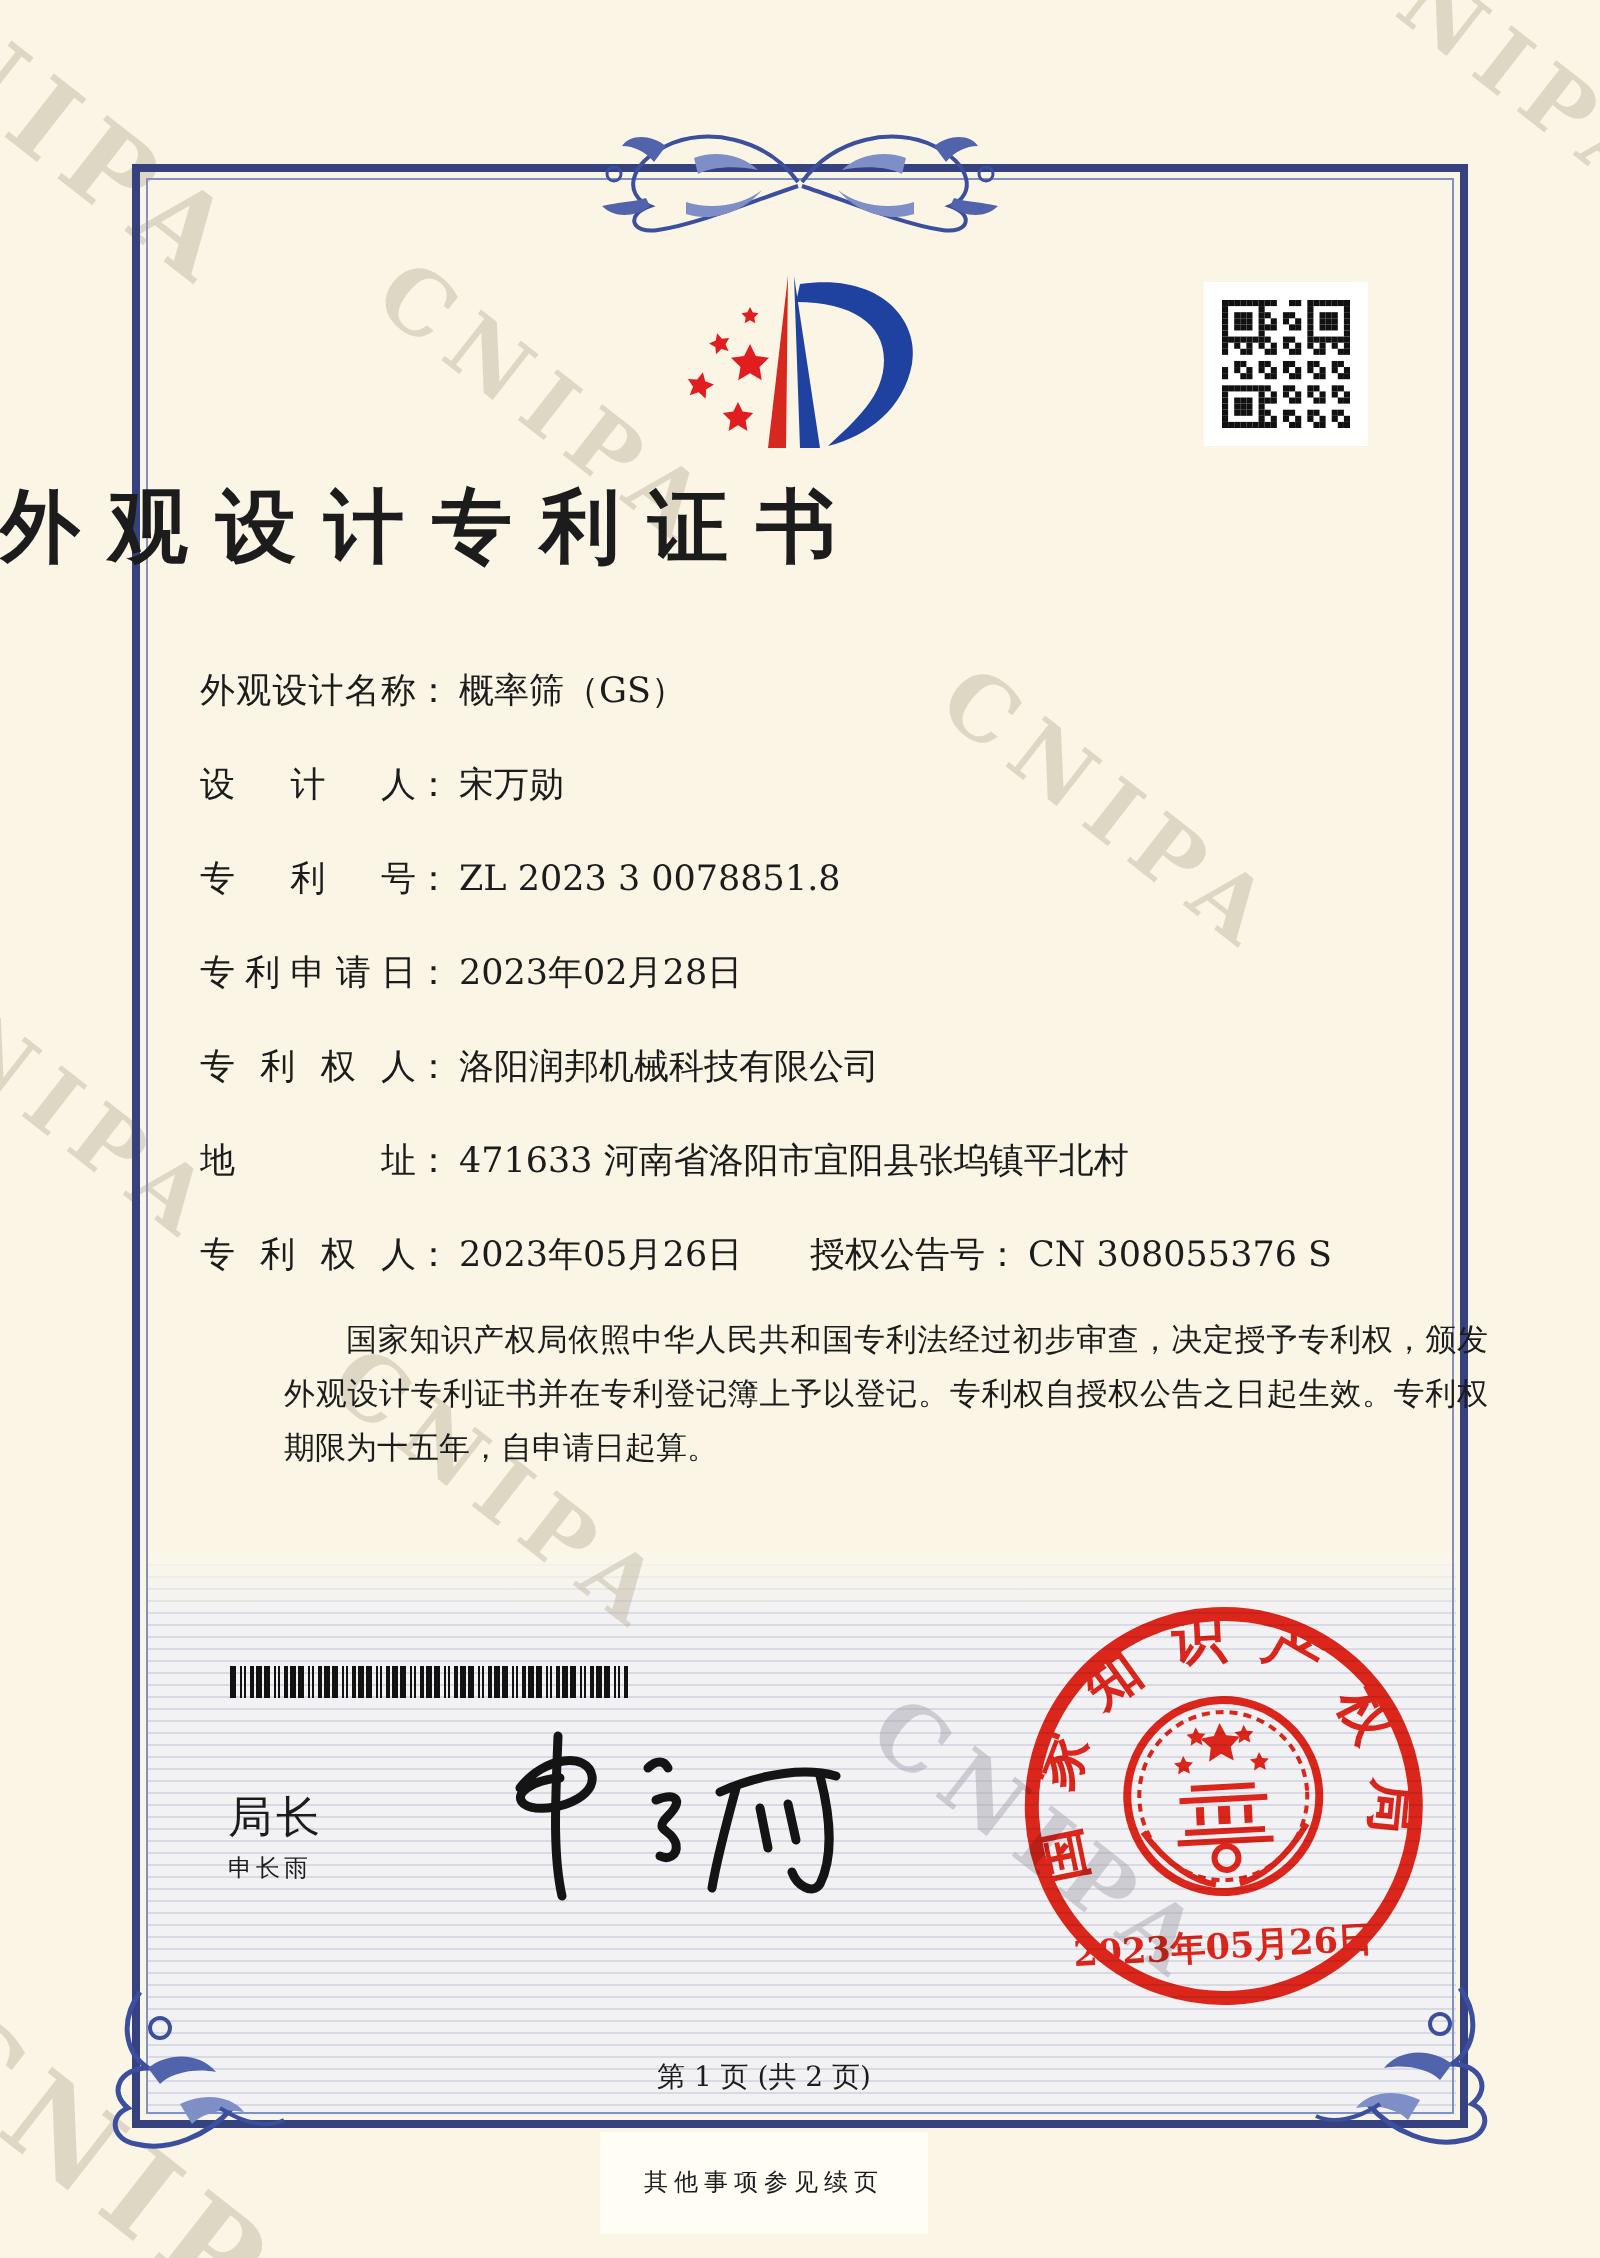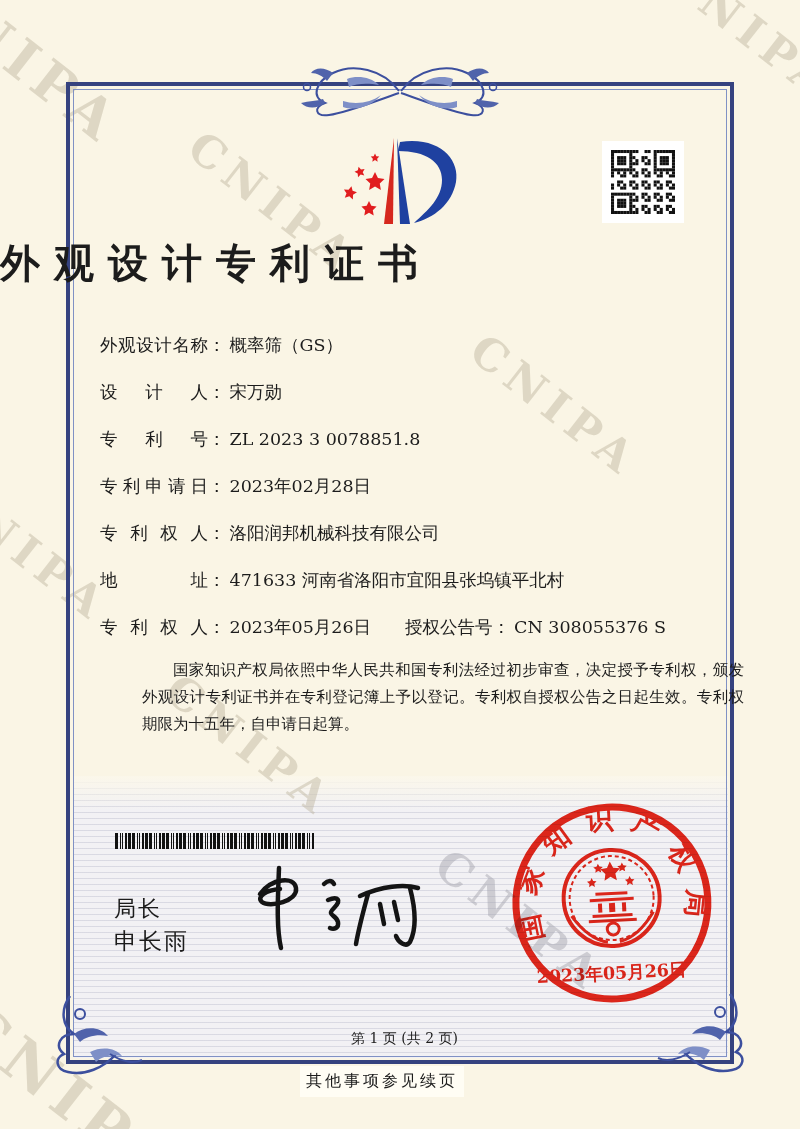--- a/index.html
+++ b/index.html
@@ -48,29 +48,29 @@
 
   
   .paras{position:absolute;left:100px;top:657px;width:602px;z-index:4;
          font-size:15.5px;line-height:27px;text-align:justify;margin-left:42px;}
   .paras p{margin:0;text-indent:2em;}
 
   
   .barcode{position:absolute;left:115px;top:833px;z-index:4;}
   .signer-title{position:absolute;left:114px;top:894px;font-size:22px;letter-spacing:2px;
         font-family:"DejaVu Sans","Liberation Sans",sans-serif;z-index:4;}
-  .signer-name{position:absolute;left:114px;top:926px;font-size:23px;letter-spacing:2px;
+  .signer-name{position:absolute;left:114px;top:926px;font-size:12px;letter-spacing:2px;
         font-family:"DejaVu Sans","Liberation Sans",sans-serif;z-index:4;}
   .signature{position:absolute;left:232px;top:856px;z-index:4;}
   .seal{position:absolute;left:501px;top:796px;z-index:5;transform:rotate(-3deg);
         mix-blend-mode:multiply;}
-  .page-footer{position:absolute;left:306px;top:1030px;width:152px;text-align:right;
+  .page-footer{position:absolute;left:306px;top:1030px;width:152px;text-align:center;
         font-size:14px;z-index:4;}
   .cont-note{position:absolute;left:300px;top:1066px;width:164px;text-align:center;
-        background:#fffdf4;padding:5px 0;font-size:16px;letter-spacing:3px;z-index:4;}
+        background:#fffdf4;padding:17px 0;font-size:12px;letter-spacing:3px;z-index:4;}
 </style>
 </head>
 <body>
 
 <div class="page">
 
   <svg width="0" height="0" style="position:absolute">
     <defs>
       <polygon id="st" points="0,-10 2.94,-4.05 9.51,-3.09 4.76,1.55 5.88,8.09 0,4.6 -5.88,8.09 -4.76,1.55 -9.51,-3.09 -2.94,-4.05"></polygon>
       <g id="flo-half">

